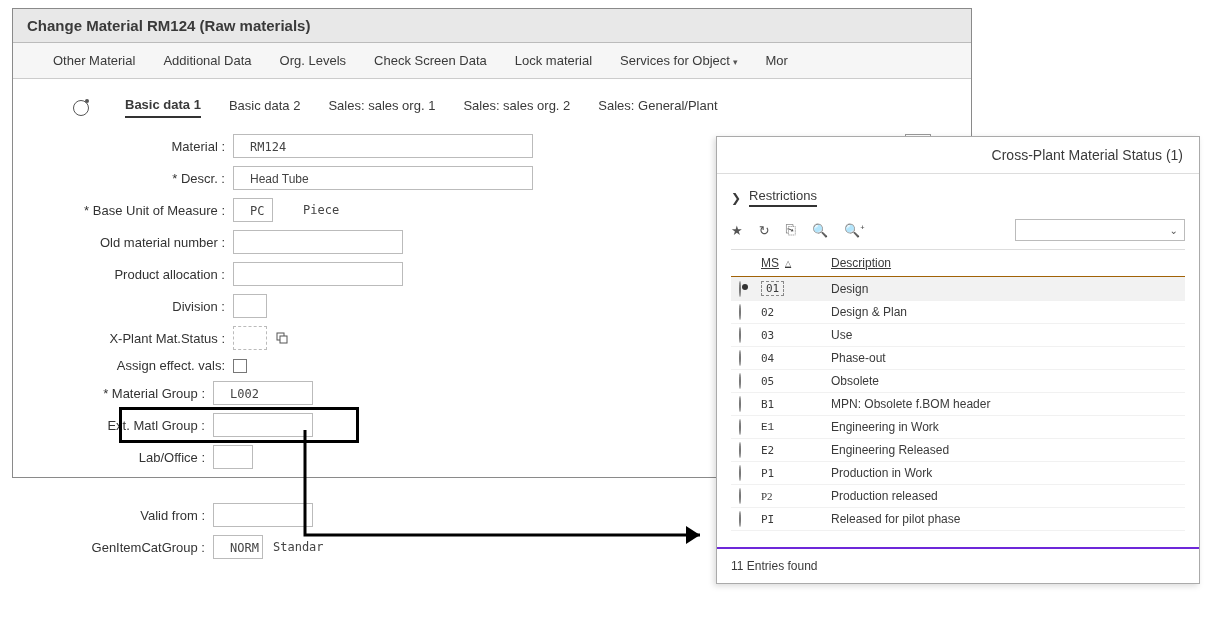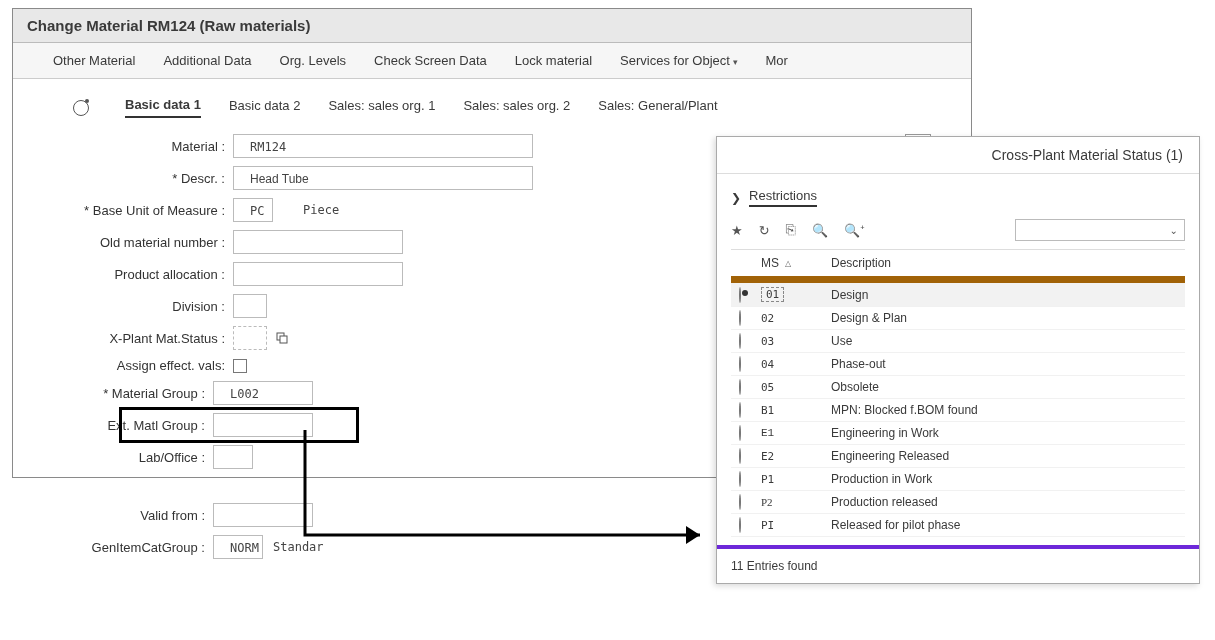--- a/index.html
+++ b/index.html
@@ -29,31 +29,31 @@
   .drop-caret::after{ content:"\25BE"; font-size:9px; margin-left:3px; color:#555;}
 
   
   .popup { position:absolute; left:716px; top:136px; width:484px; height:448px; border:1px solid #aaa; background:#fff; box-shadow: -2px 2px 6px rgba(0,0,0,0.15);}
   .popup-title { padding:10px 16px; text-align:right; font-size:14px; color:#3a3a3a; border-bottom:1px solid #ddd;}
   .popup-pad { padding: 8px 14px 0 14px;}
   .restr-row { display:flex; align-items:center; padding:6px 0 8px 0; color:#3a3a3a;}
   .restr-caret { font-size:12px; margin-right:8px;}
   .popup-tools { display:flex; align-items:center; gap:16px; padding:4px 0 8px 0; border-bottom:1px solid #ddd; color:#555;}
   .popup-combo { margin-left:auto; width:170px; height:22px; border:1px solid #bbb; display:flex; align-items:center; justify-content:flex-end; padding-right:6px; font-size:10px; color:#555;}
-  .grid-head { display:flex; align-items:flex-end; padding:6px 0; border-bottom:7px solid #a16207; font-size:12px; color:#3a3a3a;}
+  .grid-head { display:flex; align-items:flex-end; padding:6px 0; border-bottom:1px solid #a16207; font-size:12px; color:#3a3a3a;text-decoration:underline;}
   .col-radio { width:30px;}
   .col-ms { width:70px; display:flex; align-items:center; gap:6px;}
   .sort-caret { font-size:8px; color:#666;}
   .col-desc { flex:1;}
   .grid-row { display:flex; align-items:center; padding:4px 0; font-size:12px; color:#3a3a3a; border-bottom:1px solid #f1f1f1;}
   .grid-row.sel { background:#f2f2f2;}
   .radio { width:12px; height:12px; border:1px solid #777; border-radius:50%; margin-left:8px; position:relative;}
   .radio.sel::after{ content:""; position:absolute; left:2px; top:2px; width:6px; height:6px; border-radius:50%; background:#333;}
   .ms-box { border:1px dashed #888; padding:0 4px; font-family:monospace; font-size:11px;}
-  .footer { position:absolute; bottom:0; left:0; right:0; padding:10px 14px; border-top:4px solid #6d28d9; font-size:12px; color:#3a3a3a;}
+  .footer { position:absolute; bottom:0; left:0; right:0; padding:10px 14px; border-top:2px solid #6d28d9; font-size:12px; color:#3a3a3a;}
 
   
   .annot-arrow { position:absolute; left:300px; top:425px; width:440px; height:150px; pointer-events:none;}
 </style>
 </head>
 <body>
 
 <div class="main-window">
   <div class="title-bar">Change Material RM124 (Raw materials)</div>
 
@@ -227,21 +227,21 @@
           <div class="col-ms">
             <span style="font-family:monospace;font-size:11px">05</span>
           </div>
           <div class="col-desc">Obsolete</div>
         </div>
         <div class="grid-row">
           <div class="col-radio"><span class="radio"></span></div>
           <div class="col-ms">
             <span style="font-family:monospace;font-size:11px">B1</span>
           </div>
-          <div class="col-desc">MPN: Blocked f.BOM found</div>
+          <div class="col-desc">MPN: Obsolete f.BOM header</div>
         </div>
         <div class="grid-row">
           <div class="col-radio"><span class="radio"></span></div>
           <div class="col-ms">
             <span style="font-family:Liberation Mono, monospace;font-size:11px">E1</span>
           </div>
           <div class="col-desc">Engineering in Work</div>
         </div>
         <div class="grid-row">
           <div class="col-radio"><span class="radio"></span></div>

